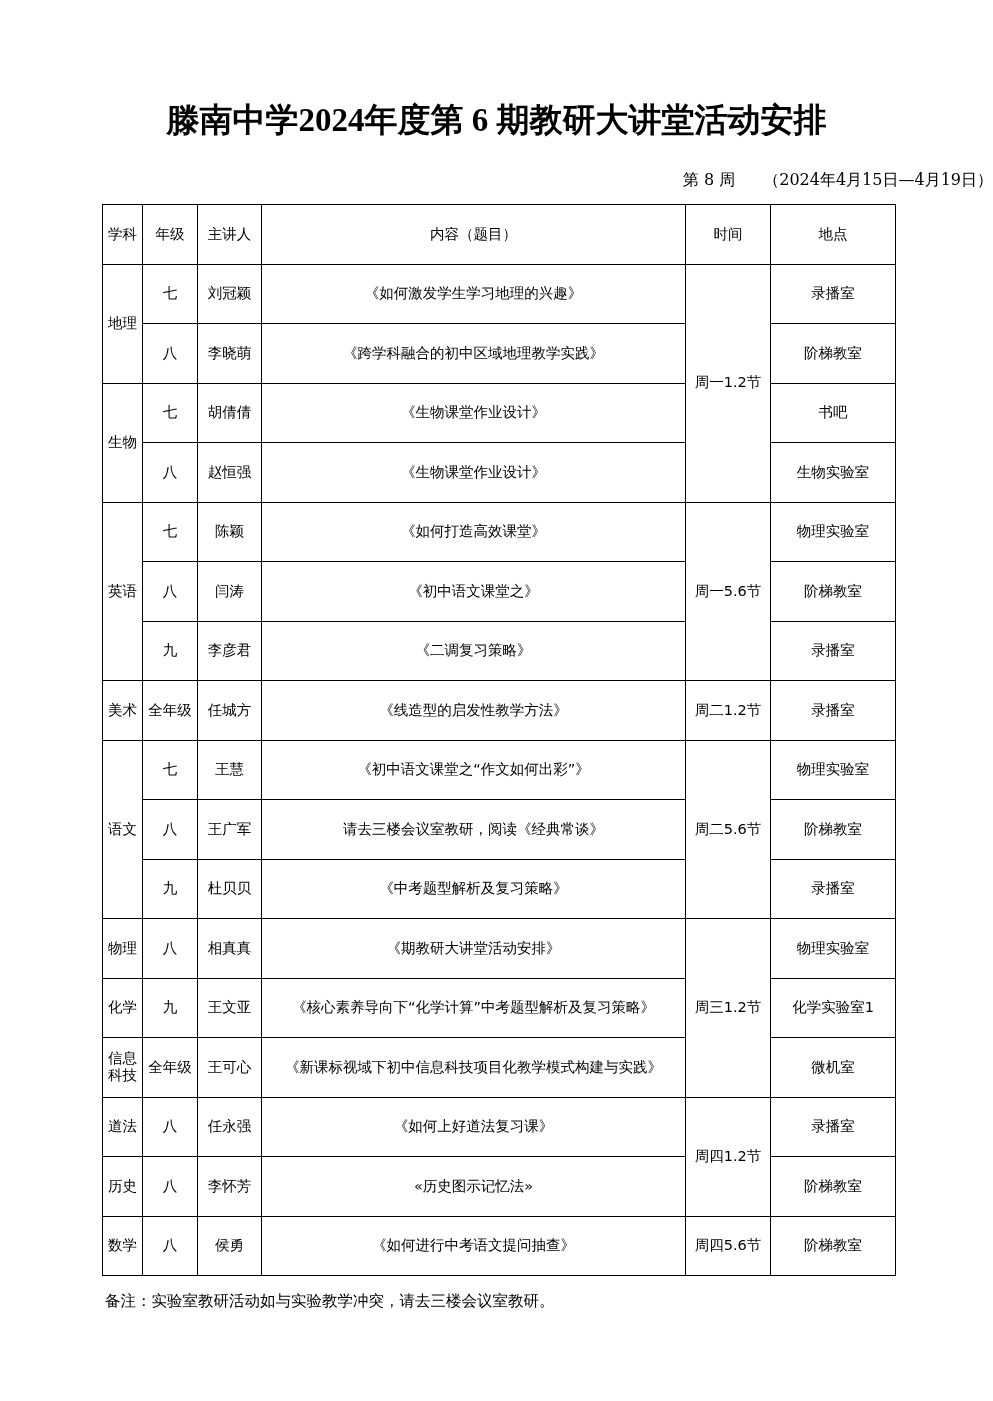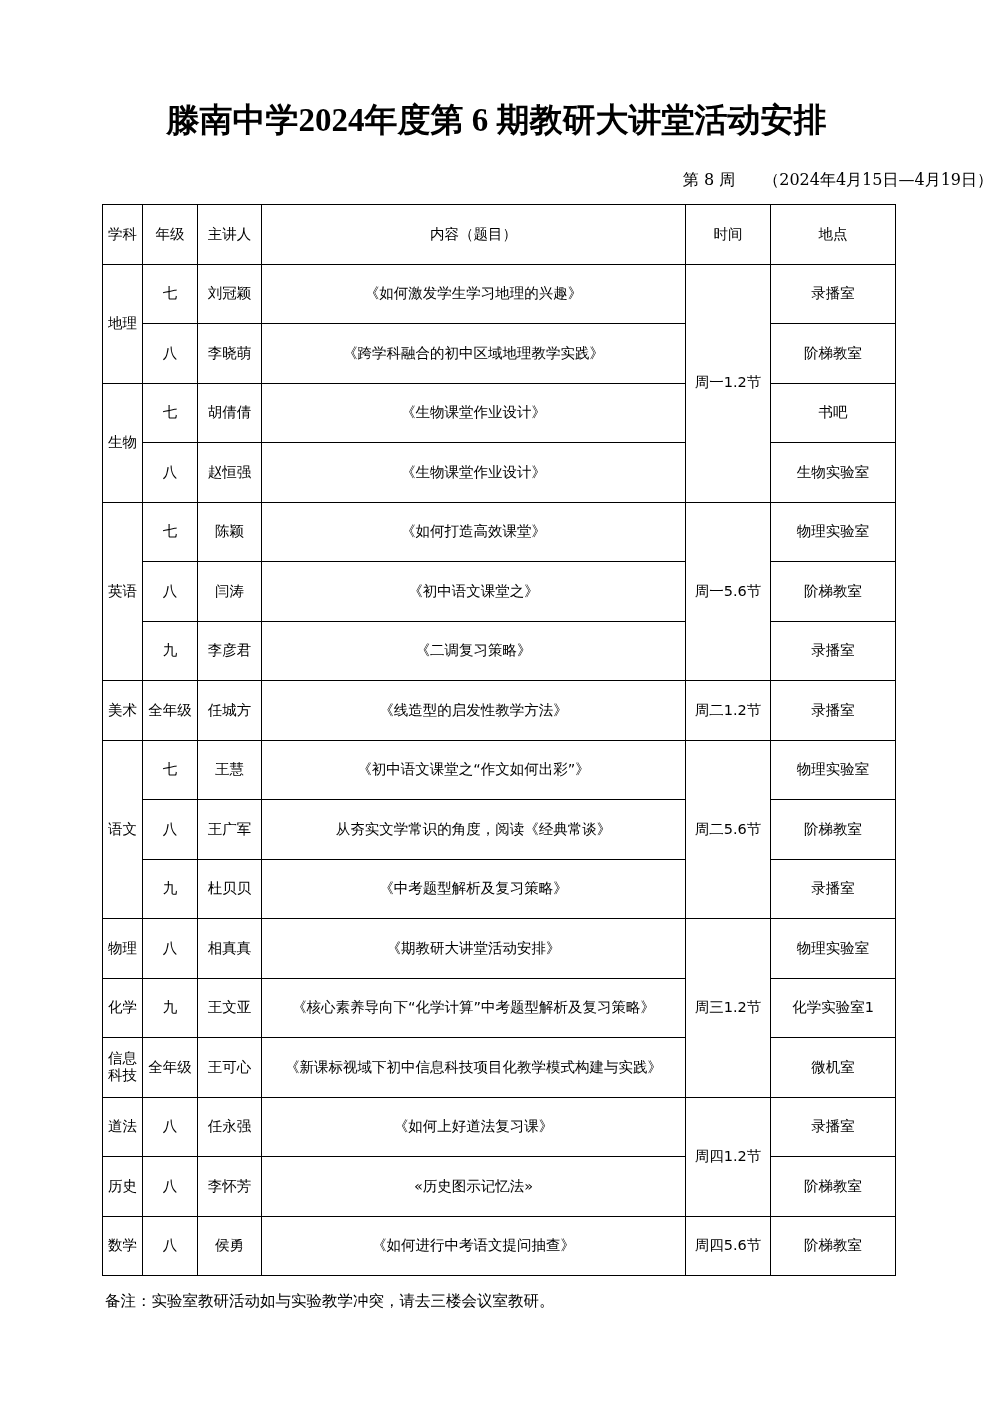--- a/index.html
+++ b/index.html
@@ -121,21 +121,21 @@
       <td rowspan="3">语文</td>
       <td>七</td>
       <td>王慧</td>
       <td>《初中语文课堂之“作文如何出彩”》</td>
       <td rowspan="3">周二5.6节</td>
       <td>物理实验室</td>
     </tr>
     <tr>
       <td>八</td>
       <td>王广军</td>
-      <td>从夯实文学常识的角度，阅读《经典常谈》</td>
+      <td>请去三楼会议室教研，阅读《经典常谈》</td>
       <td>阶梯教室</td>
     </tr>
     <tr>
       <td>九</td>
       <td>杜贝贝</td>
       <td>《中考题型解析及复习策略》</td>
       <td>录播室</td>
     </tr>
 
     <tr>

